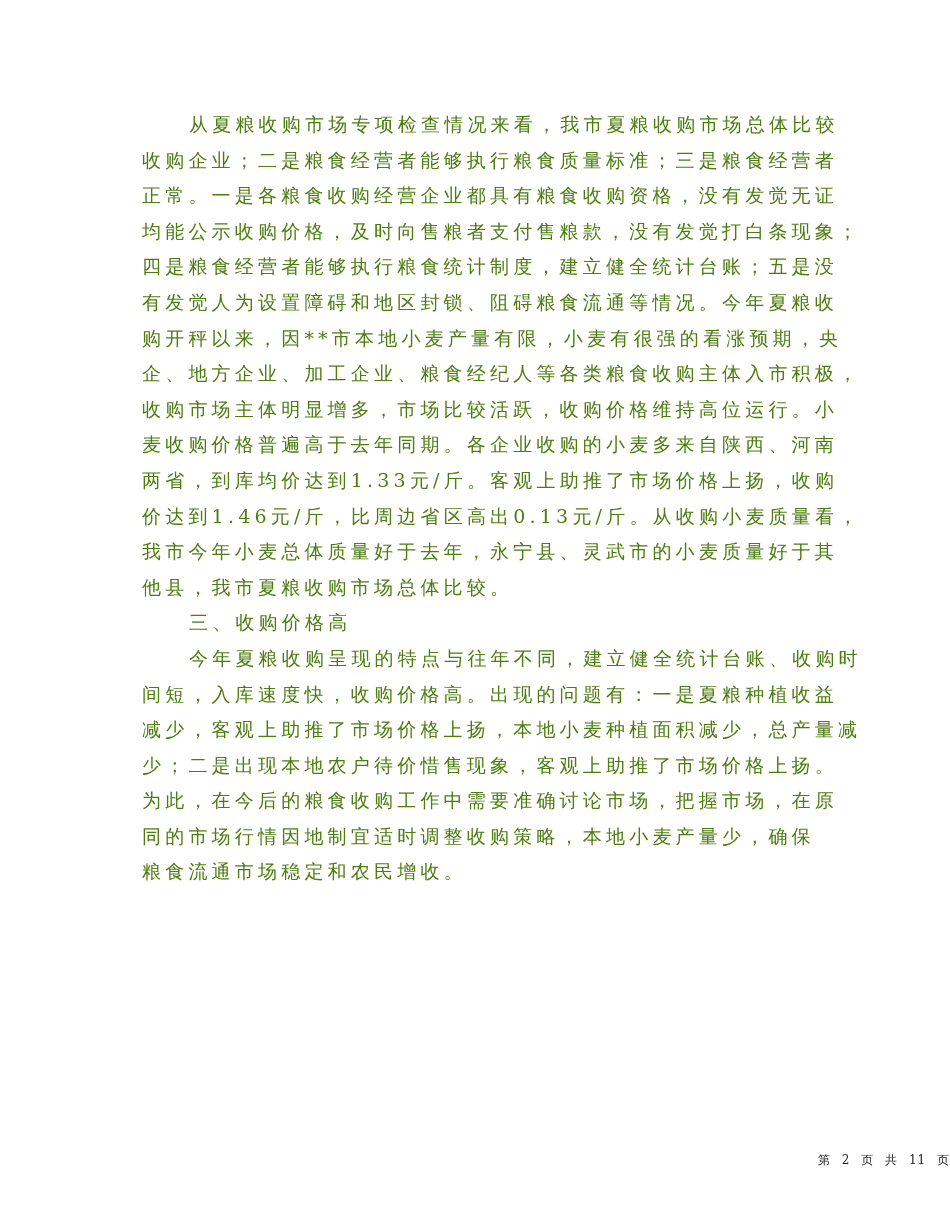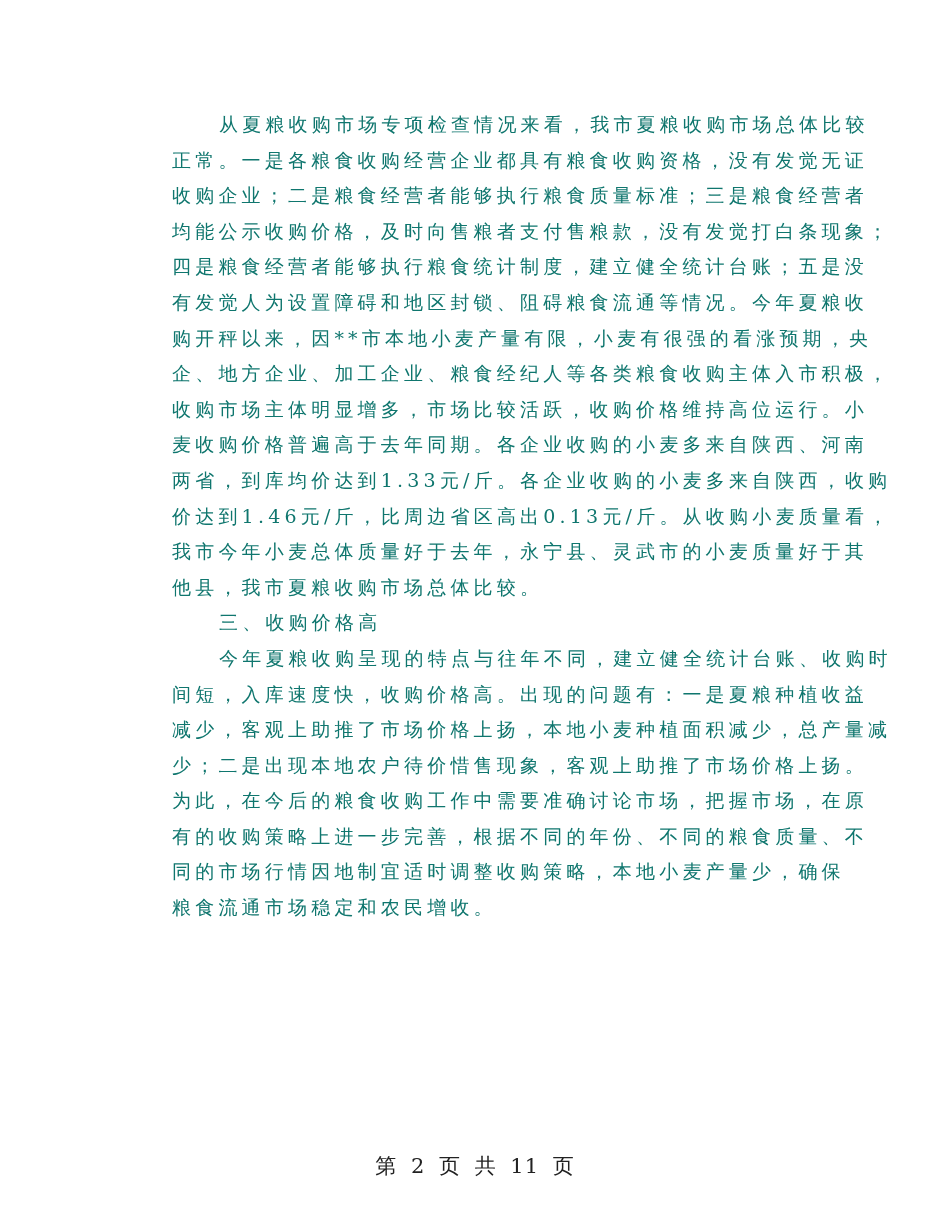--- a/index.html
+++ b/index.html
@@ -28,67 +28,65 @@
       left: 142px;
       top: 107px;
       width: 668px;
     }
     .line {
       height: 35.6px;
       line-height: 35.6px;
       font-size: 19px;
       white-space: nowrap;
       letter-spacing: 4.2px;
-      color: #0f766e;
-      margin-left: 30px;
+      color: #4d7c0f;
     }
     .line.indent {
       padding-left: 47px;
     }
     .footer {
       position: absolute;
       left: 0;
       width: 950px;
       top: 1152px;
-      text-align: center;
-      font-size: 21px;
+      text-align: right;
+      font-size: 12px;
       letter-spacing: 1px;
       color: #222;
       word-spacing: 6px;
     }
   </style>
 </head>
 <body>
 
 <div class="page">
   <div class="body-text">
 
     <div class="line indent">从夏粮收购市场专项检查情况来看，我市夏粮收购市场总体比较</div>
+    <div class="line">收购企业；二是粮食经营者能够执行粮食质量标准；三是粮食经营者</div>
     <div class="line">正常。一是各粮食收购经营企业都具有粮食收购资格，没有发觉无证</div>
-    <div class="line">收购企业；二是粮食经营者能够执行粮食质量标准；三是粮食经营者</div>
     <div class="line">均能公示收购价格，及时向售粮者支付售粮款，没有发觉打白条现象；</div>
     <div class="line">四是粮食经营者能够执行粮食统计制度，建立健全统计台账；五是没</div>
     <div class="line">有发觉人为设置障碍和地区封锁、阻碍粮食流通等情况。今年夏粮收</div>
     <div class="line">购开秤以来，因**市本地小麦产量有限，小麦有很强的看涨预期，央</div>
     <div class="line">企、地方企业、加工企业、粮食经纪人等各类粮食收购主体入市积极，</div>
     <div class="line">收购市场主体明显增多，市场比较活跃，收购价格维持高位运行。小</div>
     <div class="line">麦收购价格普遍高于去年同期。各企业收购的小麦多来自陕西、河南</div>
-    <div class="line">两省，到库均价达到1.33元/斤。各企业收购的小麦多来自陕西，收购</div>
+    <div class="line">两省，到库均价达到1.33元/斤。客观上助推了市场价格上扬，收购</div>
     <div class="line">价达到1.46元/斤，比周边省区高出0.13元/斤。从收购小麦质量看，</div>
     <div class="line">我市今年小麦总体质量好于去年，永宁县、灵武市的小麦质量好于其</div>
     <div class="line">他县，我市夏粮收购市场总体比较。</div>
 
     <div class="line indent">三、收购价格高</div>
 
     <div class="line indent">今年夏粮收购呈现的特点与往年不同，建立健全统计台账、收购时</div>
     <div class="line">间短，入库速度快，收购价格高。出现的问题有：一是夏粮种植收益</div>
     <div class="line">减少，客观上助推了市场价格上扬，本地小麦种植面积减少，总产量减</div>
     <div class="line">少；二是出现本地农户待价惜售现象，客观上助推了市场价格上扬。</div>
     <div class="line">为此，在今后的粮食收购工作中需要准确讨论市场，把握市场，在原</div>
-    <div class="line">有的收购策略上进一步完善，根据不同的年份、不同的粮食质量、不</div>
     <div class="line">同的市场行情因地制宜适时调整收购策略，本地小麦产量少，确保</div>
     <div class="line">粮食流通市场稳定和农民增收。</div>
   </div>
 
   <div class="footer">
     <span>第 2 页 共 11 页</span>
   </div>
 </div>
 
 </body></html>

